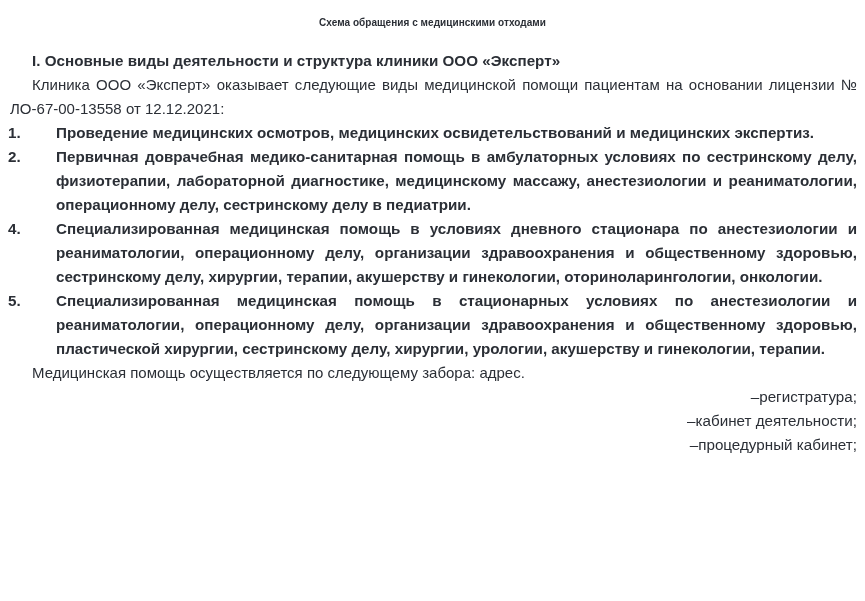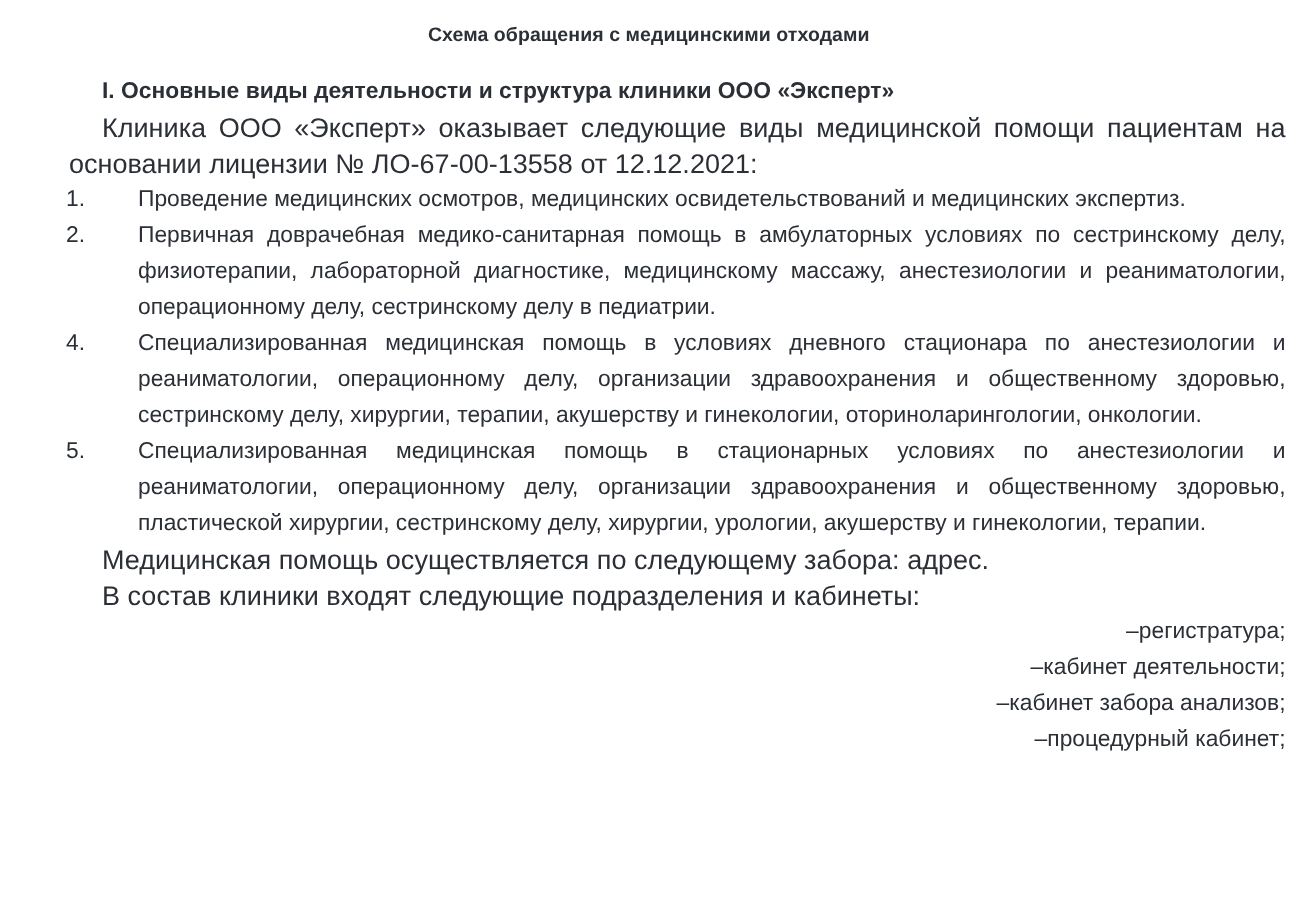--- a/index.html
+++ b/index.html
@@ -18,62 +18,62 @@
 
   .page {
     position: relative;
     width: 865px;
     height: 601px;
     box-sizing: border-box;
     padding: 0;
   }
 
   .doc-title {
-    font-size: 13px;
+    font-size: 10px;
     font-weight: bold;
     text-align: center;
     line-height: 21px;
     margin: 12px 0 0 0;
     padding: 0 8px;
     letter-spacing: 0.05px;
   }
 
   .body-block {
     margin-top: 16px;
     padding-left: 10px;
     padding-right: 8px;
-    margin-left: 36px;
   }
 
   .section-heading {
     font-size: 15.2px;
     font-weight: bold;
     line-height: 24px;
     text-indent: 22px;
     margin: 0;
     letter-spacing: 0.02px;
   }
 
   .para {
-    font-size: 18px;
+    font-size: 15px;
     line-height: 24px;
     margin: 0;
     text-align: justify;
     text-indent: 22px;
     letter-spacing: 0.01px;
   }
   .para.last-line-left {
     text-align-last: left;
   }
 
   
   .num-list {
     list-style: none;
     margin: 0;
     padding: 0;
+    font-weight: bold;
   }
   .num-item {
     position: relative;
     font-size: 15.2px;
     line-height: 24px;
     margin: 0;
     padding-left: 46px;
     text-indent: -24px;
     text-align: justify;
     text-align-last: left;
@@ -127,31 +127,27 @@
       <li class="num-item">
         <span class="marker">4.</span><span>Специализированная медицинская помощь в условиях дневного стационара по анестезиологии и реаниматологии, операционному делу, организации здравоохранения и общественному здоровью, сестринскому делу, хирургии, терапии, акушерству и гинекологии, оториноларингологии, онкологии.</span>
       </li>
       <li class="num-item">
         <span class="marker">5.</span><span>Специализированная медицинская помощь в стационарных условиях по анестезиологии и реаниматологии, операционному делу, организации здравоохранения и общественному здоровью, пластической хирургии, сестринскому делу, хирургии, урологии, акушерству и гинекологии, терапии.</span>
       </li>
     </ol>
 
     <p class="para last-line-left">Медицинская помощь осуществляется по следующему забора: адрес.</p>
 
-    <p class="para last-line-left">В состав клиники входят следующие подразделения и кабинеты:</p>
 
     <ul class="dash-list">
       <li class="dash-item">
         <span class="marker">–</span><span>регистратура;</span>
       </li>
       <li class="dash-item">
         <span class="marker">–</span><span>кабинет деятельности;</span>
-      </li>
-      <li class="dash-item">
-        <span class="marker">–</span><span>кабинет забора анализов;</span>
       </li>
       <li class="dash-item">
         <span class="marker">–</span><span>процедурный кабинет;</span>
       </li>
 
     </ul>
 
   </div>
 </div>
 

